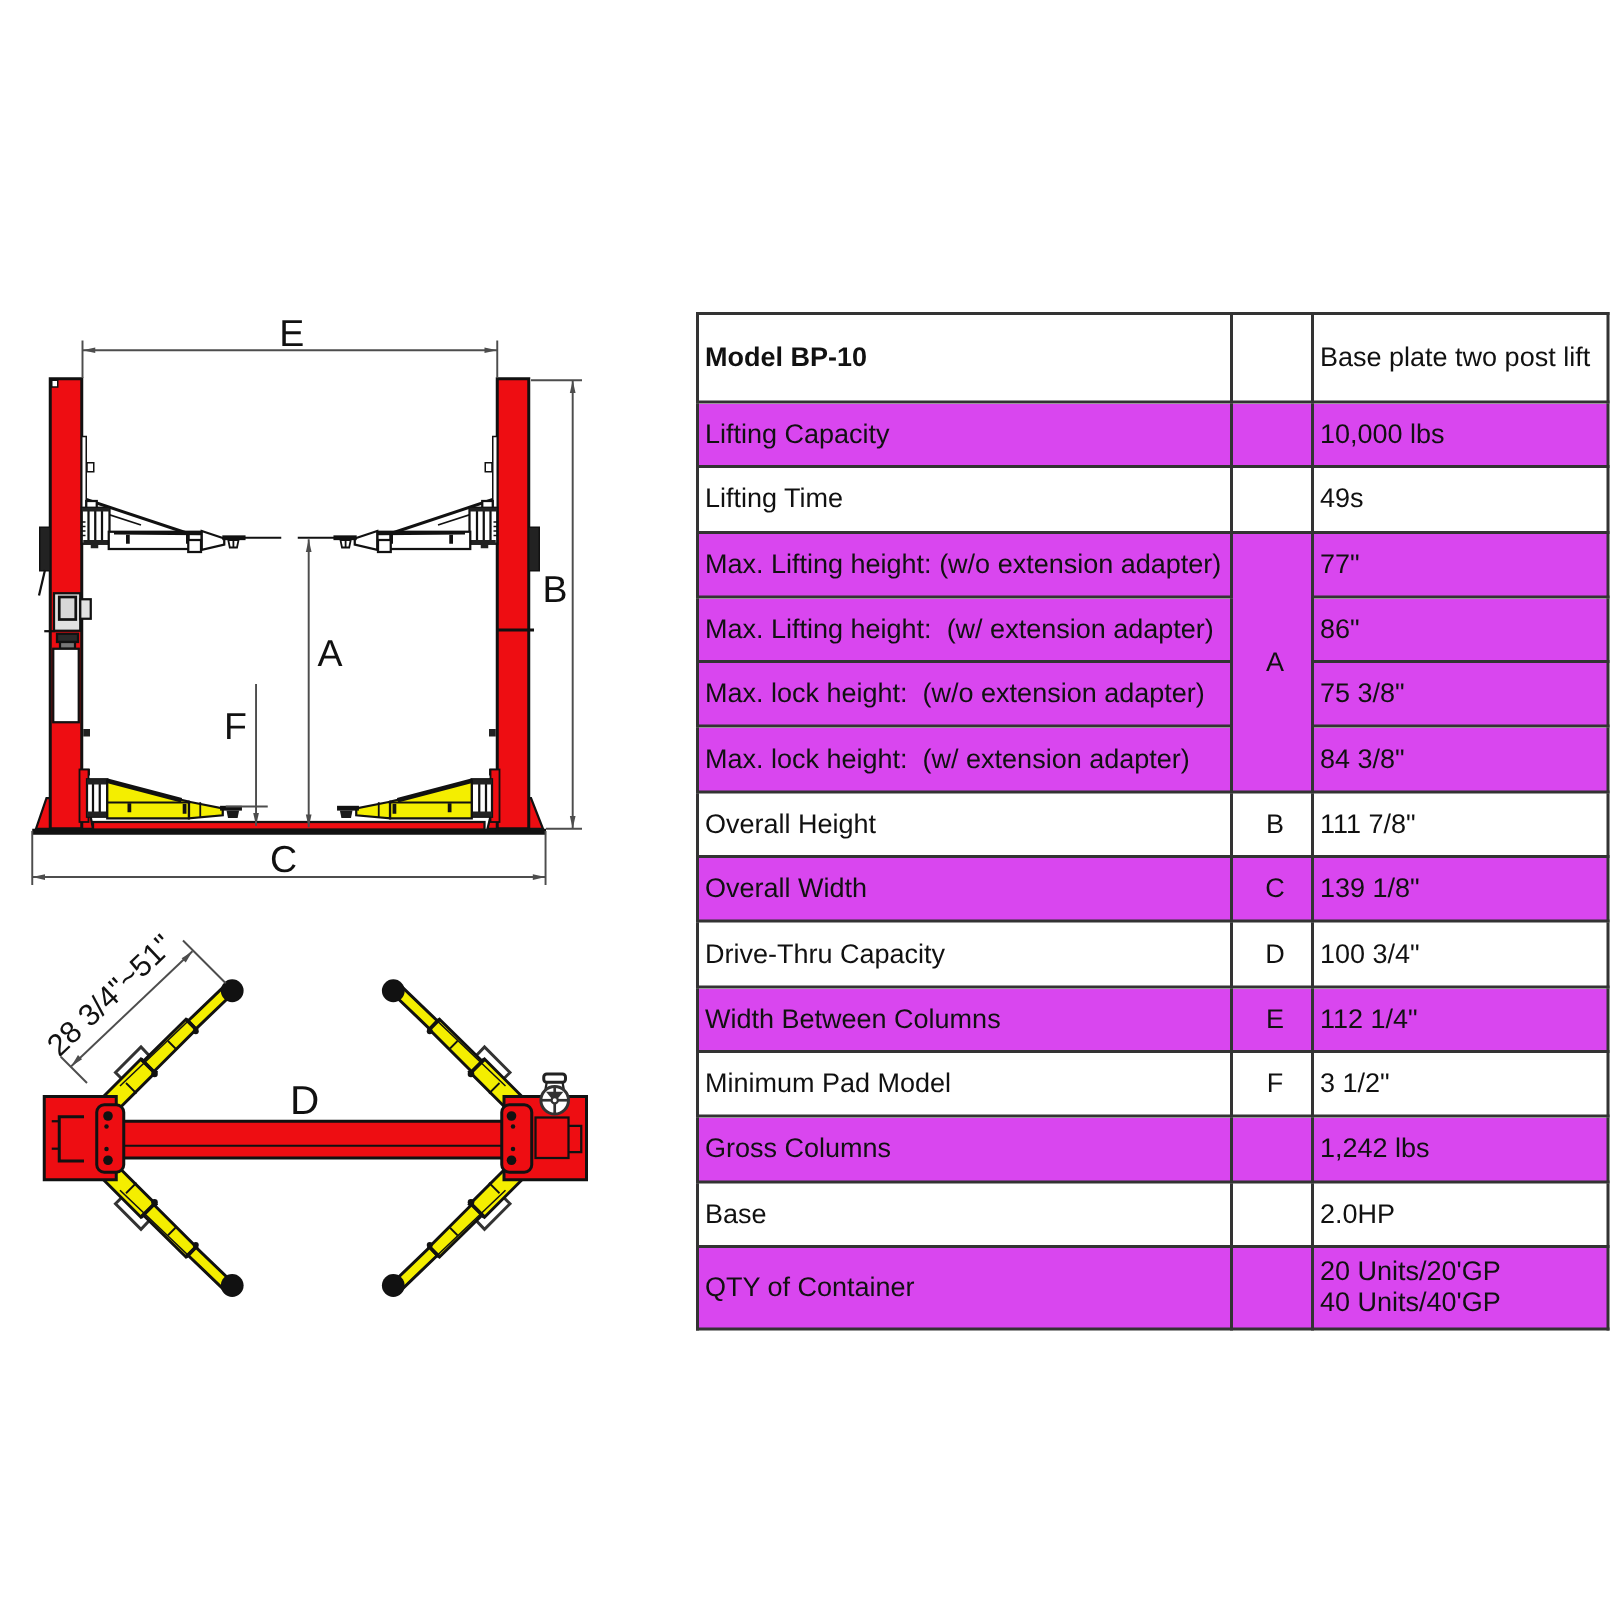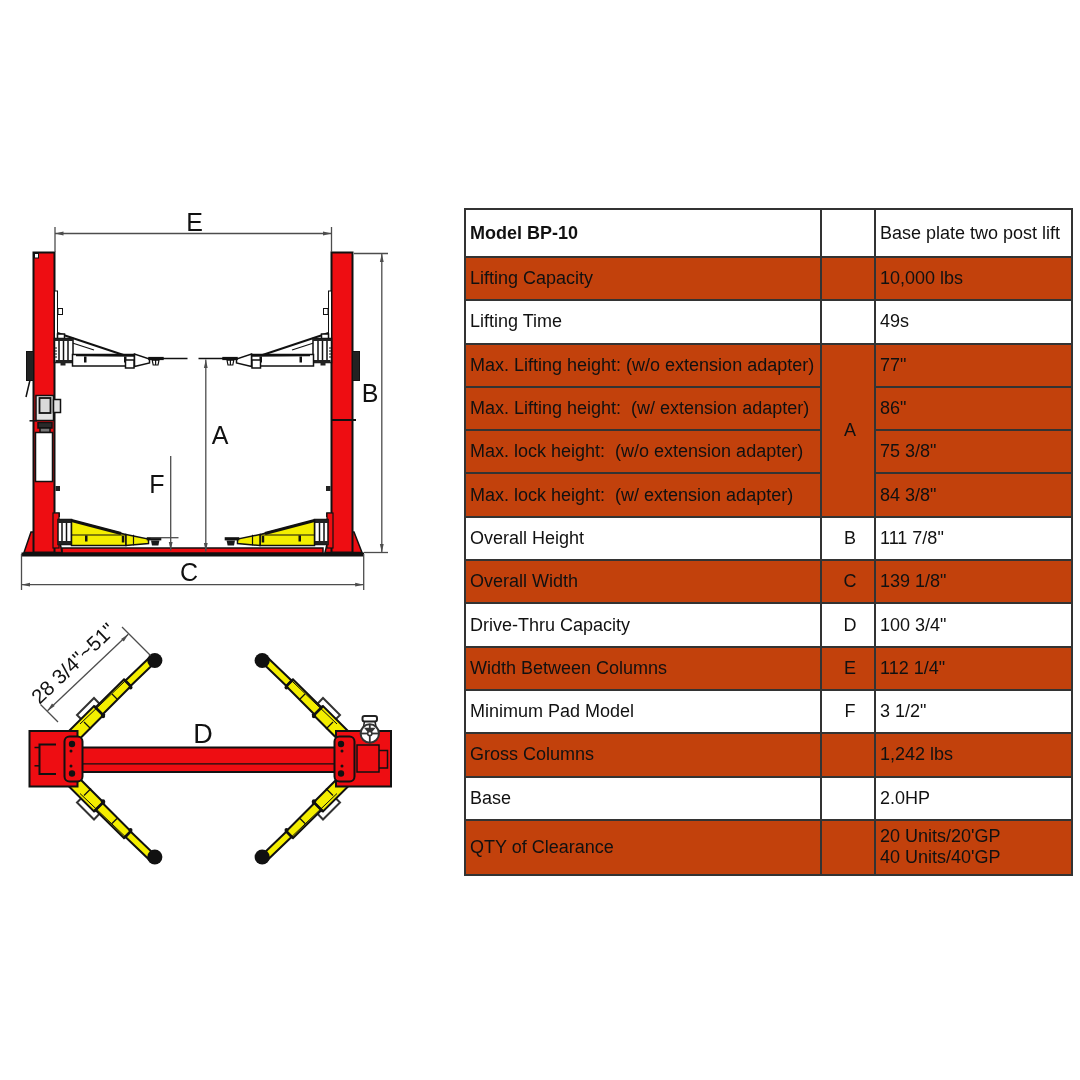--- a/index.html
+++ b/index.html
@@ -3,23 +3,23 @@
 <meta charset="utf-8">
 <style>
   html,body{margin:0;padding:0;background:#fff;}
   #page{position:relative;width:1080px;height:1080px;background:#fff;overflow:hidden;
         font-family:"Liberation Sans",sans-serif;}
   #draw{position:absolute;left:0;top:0;}
   table.spec{position:absolute;left:464px;top:208px;border-collapse:collapse;
              table-layout:fixed;width:607px;font-size:18px;color:#111;}
   table.spec td{border:2px solid #333;padding:0 0 0 4px;vertical-align:middle;
                 overflow:hidden;white-space:nowrap;}
-  td.pink{background:#c2410c;}
+  td.pink{background:#d946ef;}
   td.ltr{text-align:center;padding:0;}
-  tr.r1{height:48px;}
+  tr.r1{height:59px;}
   tr.rn{height:43.3px;}
   tr.rq{height:55px;}
 </style>
 </head>
 <body>
 <div id="page">
 
 <svg id="draw" width="1080" height="1080" viewBox="0 0 1080 1080">
   <g fill="none" stroke="#111" stroke-width="2">
 
@@ -328,20 +328,20 @@
           <td class="pink">1,242 lbs</td>
         </tr>
 
   <tr class="rn">
           <td>Base</td>
           <td class="ltr"></td>
           <td>2.0HP</td>
         </tr>
 
   <tr class="rq">
-          <td class="pink">QTY of Clearance</td>
+          <td class="pink">QTY of Container</td>
           <td class="pink ltr"></td>
           <td class="pink">20 Units/20'GP<br>40 Units/40'GP</td>
         </tr>
 </tbody>
     </table>
 
 </div>
 
 </body></html>

